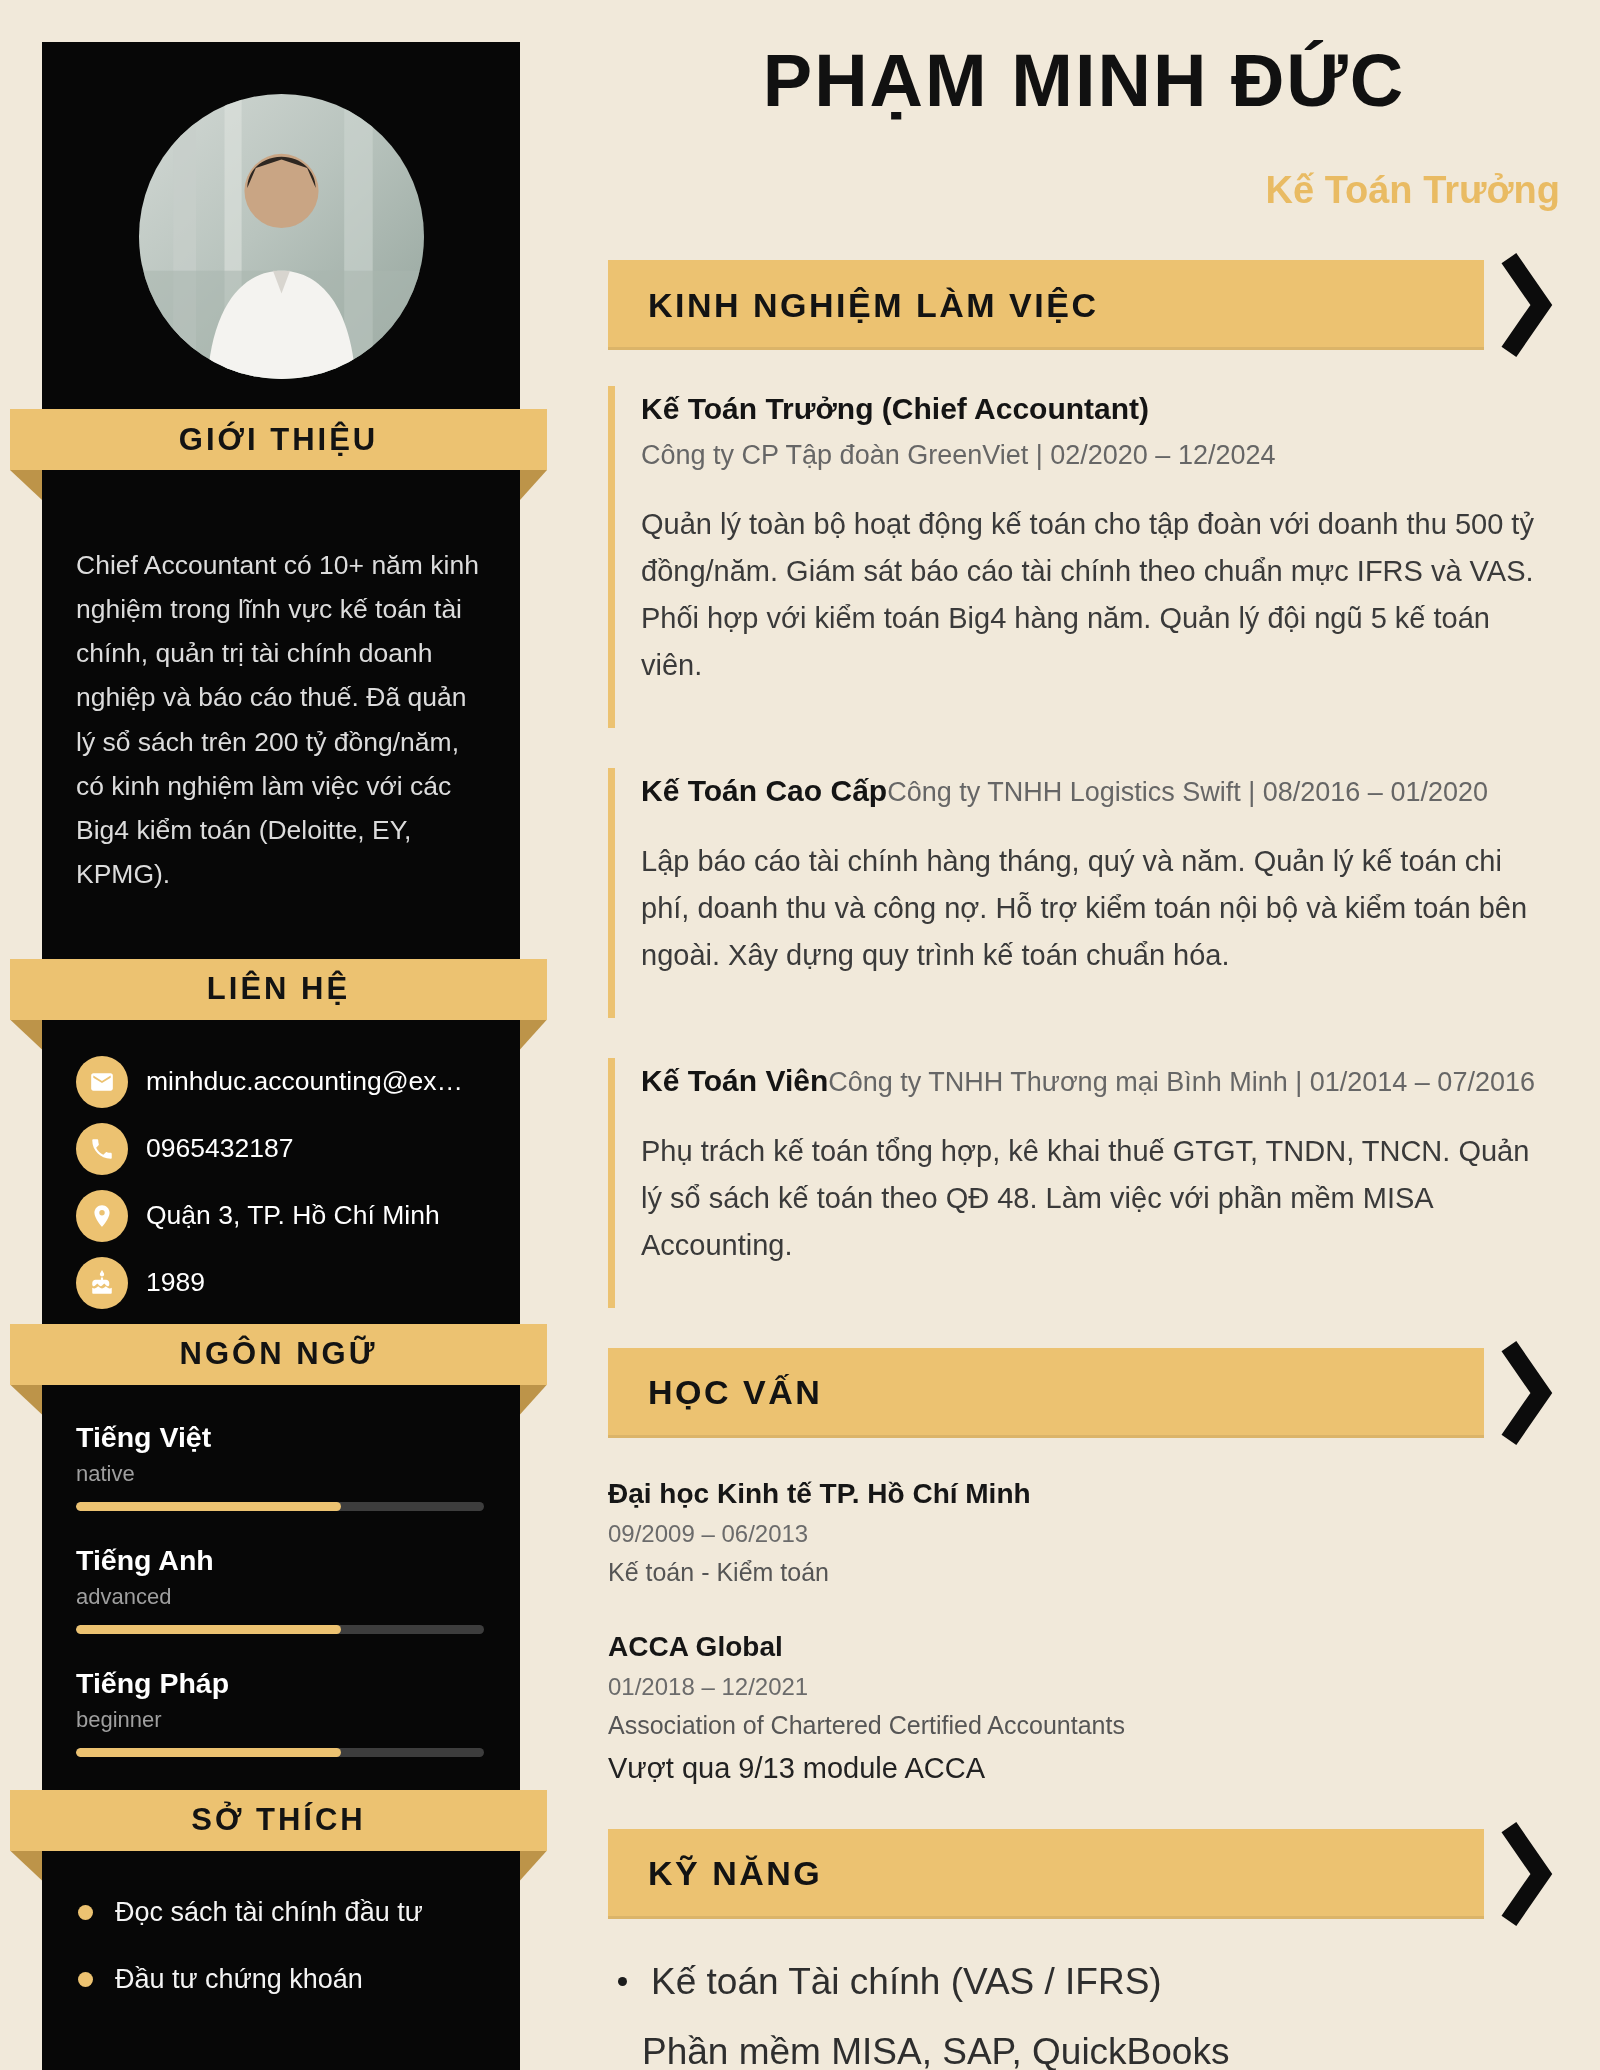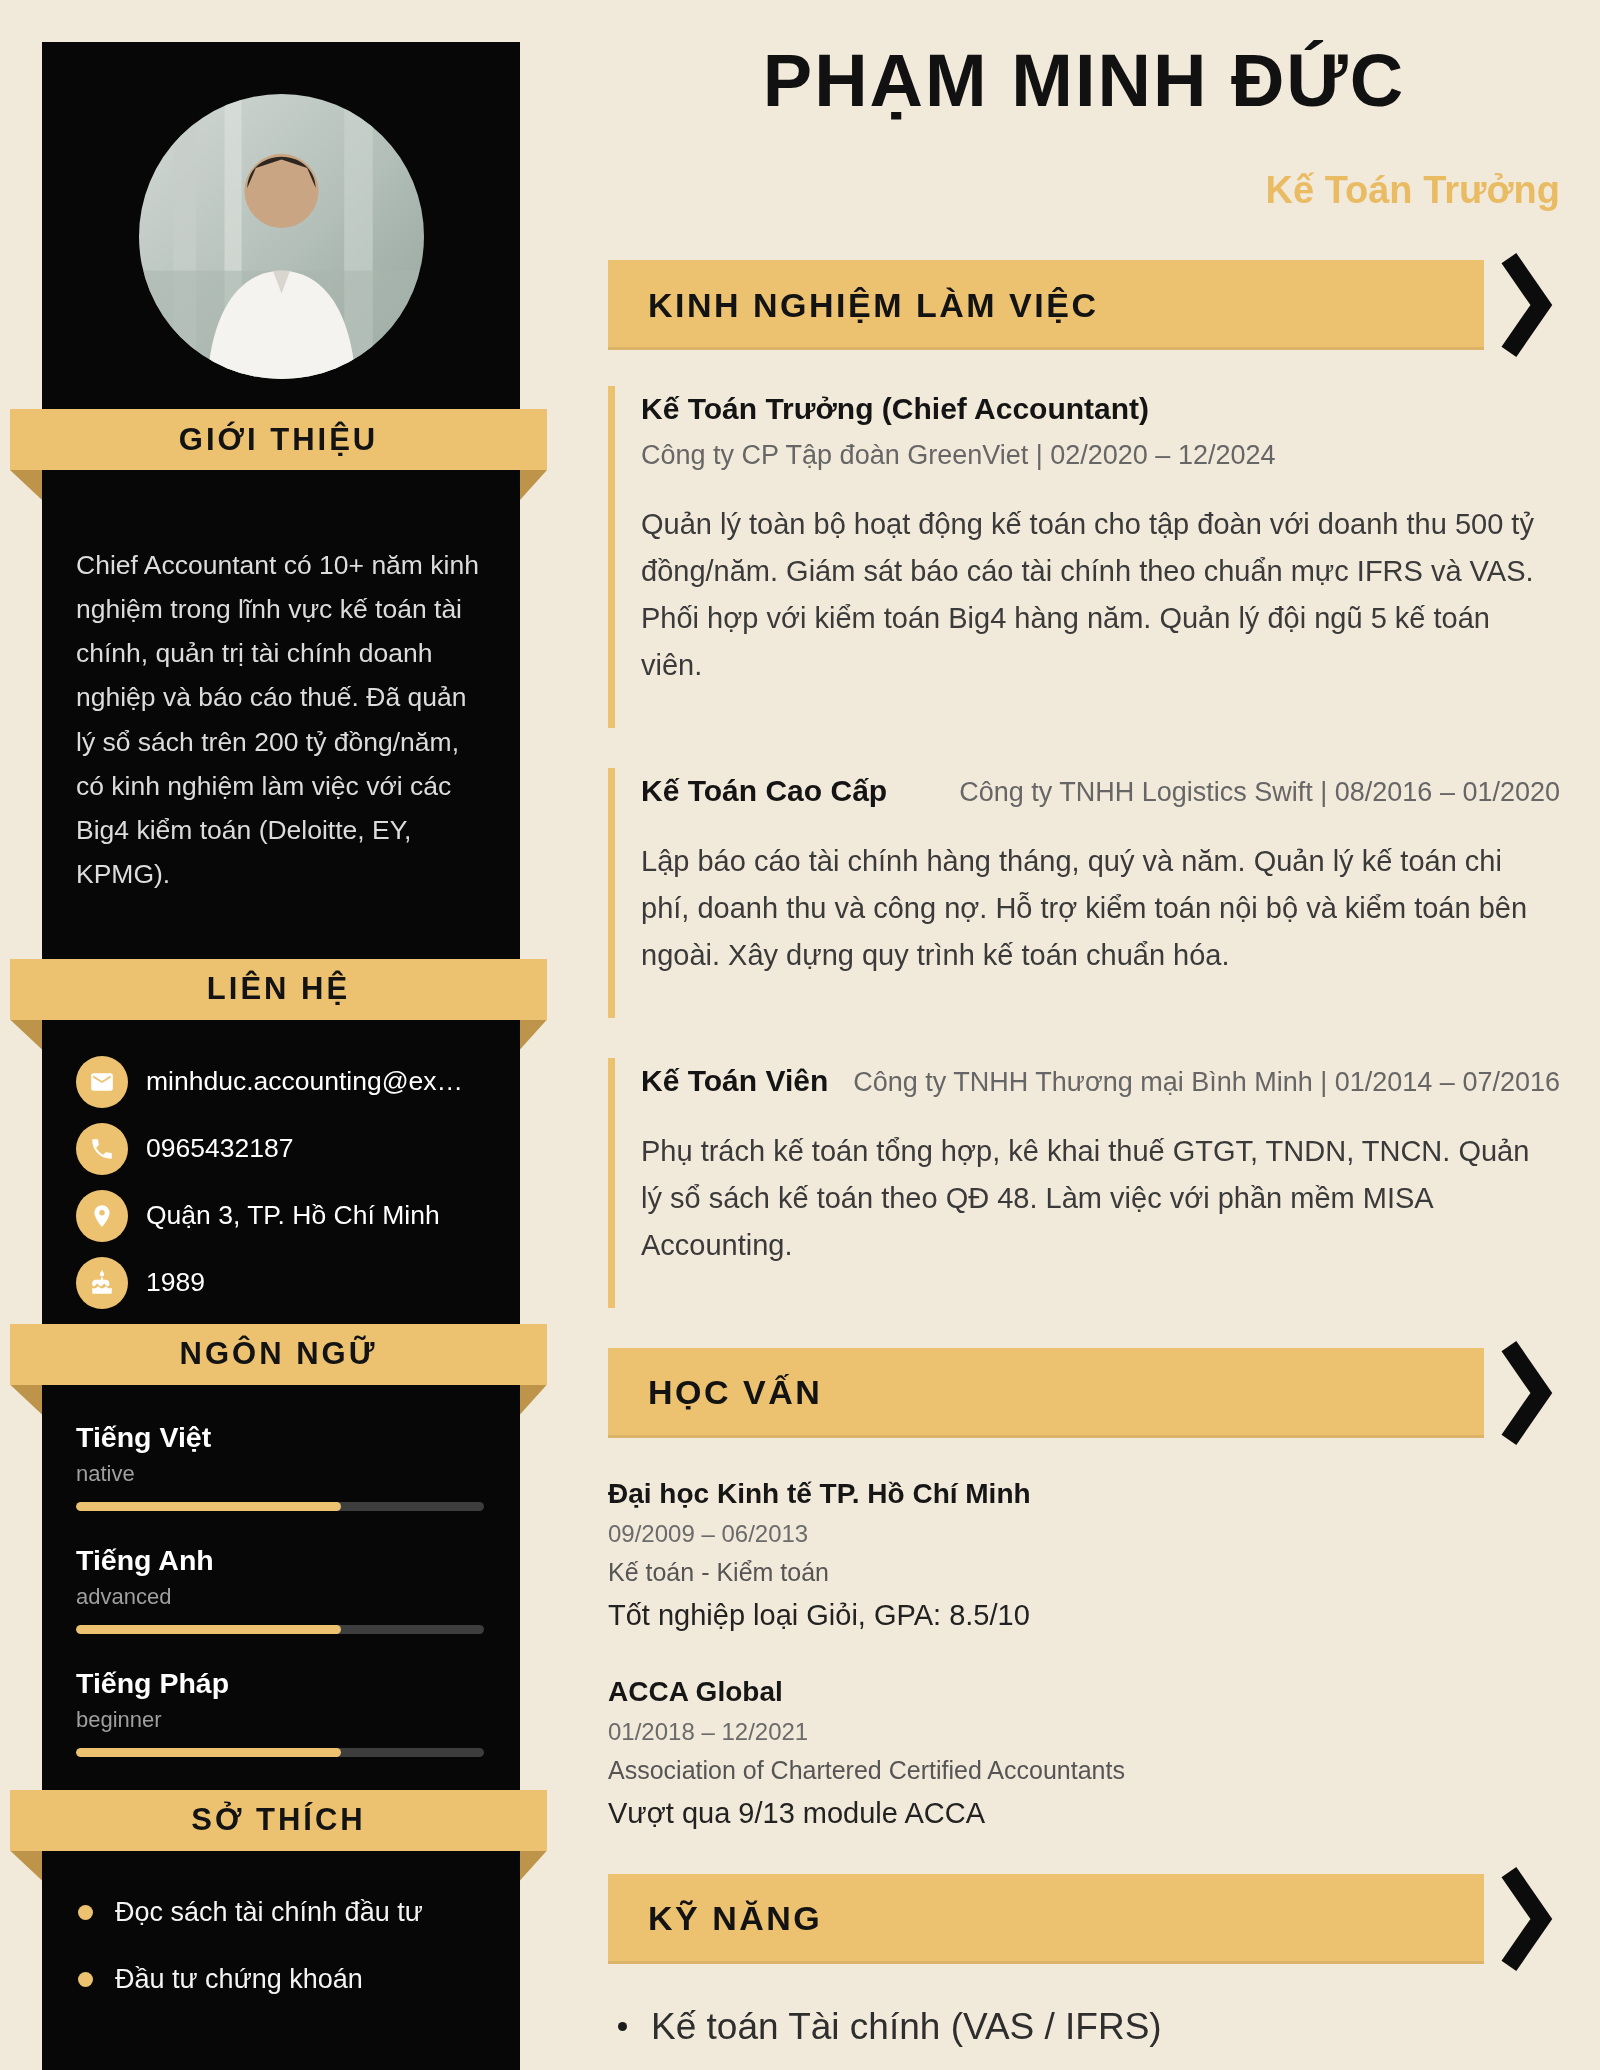--- a/index.html
+++ b/index.html
@@ -83,21 +83,21 @@
     font-size:34px;font-weight:800;color:#131313;letter-spacing:2.5px;
   }
   .banner .chev{position:absolute;right:-70px;top:-9px;height:108px;width:56px;}
   .banner.b1{margin-top:48px;}
   .jobs{margin-top:36px;}
   .job{
     border-left:7px solid #ecc271;
     padding:6px 0 10px 26px;margin-bottom:40px;
   }
   .job-head{
-    display:flex;flex-wrap:wrap;justify-content:space-between;
+    display:flex;flex-wrap:wrap;
     align-items:baseline;row-gap:14px;
   }
   .job-title{font-size:30px;font-weight:bold;color:#141414;}
   .job-company{font-size:27px;color:#666666;}
   .job-desc{
     margin-top:30px;font-size:29px;color:#3a3a3a;line-height:1.62;
     padding-right:4px;
   }
   .banner.b2{margin-top:20px;}
   .edu-list{margin-top:40px;}
@@ -265,21 +265,20 @@
     <svg class="chev" viewBox="0 0 58 120">
       <polyline points="10,8 46,60 10,112" fill="none" stroke="#0c0c0c" stroke-width="20" stroke-linejoin="miter"></polyline>
     </svg>
   </div>
 
   <div class="edu-list">
     <div class="edu">
       <div class="edu-name">Đại học Kinh tế TP. Hồ Chí Minh</div>
       <div class="edu-dates">09/2009 – 06/2013</div>
       <div class="edu-field">Kế toán - Kiểm toán</div>
-      <div class="edu-note">Tốt nghiệp loại Giỏi, GPA: 8.5/10</div>
     </div>
     <div class="edu">
       <div class="edu-name">ACCA Global</div>
       <div class="edu-dates">01/2018 – 12/2021</div>
       <div class="edu-field">Association of Chartered Certified Accountants</div>
       <div class="edu-note">Vượt qua 9/13 module ACCA</div>
     </div>
   </div>
 
   <div class="banner b3">

